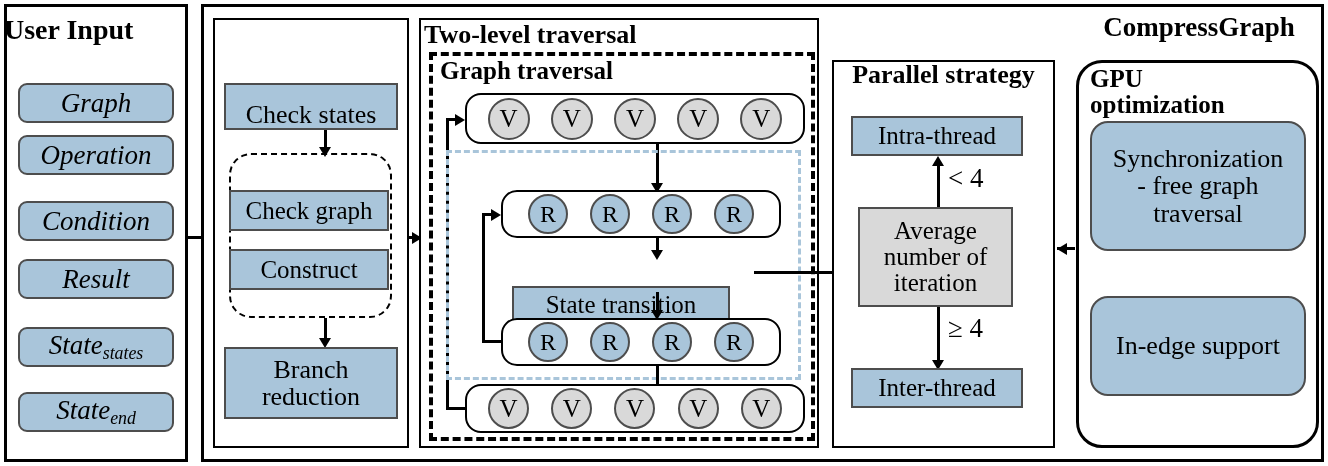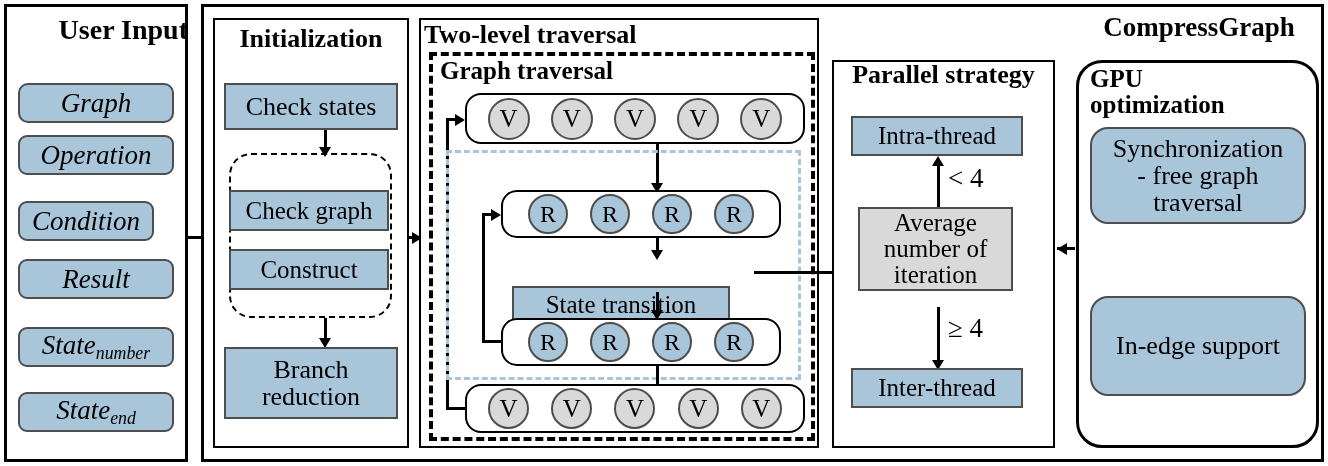--- a/index.html
+++ b/index.html
@@ -112,51 +112,50 @@
     white-space: nowrap;
   }
 </style>
 </head>
 <body>
 
 <div id="stage">
 
   <div class="abs panel" style="left:4px; top:4px; width:184px; height:458px;">
   </div>
-  <div class="abs panel-title" style="left:4px; top:16px; width:184px; text-align:right; font-size:28px;">User Input</div>
-
-  <div class="abs fbox rounded italic-box" style="left:18px; top:83px; width:156px; height:40px; font-size:27px;border-radius:10px;">
+  <div class="abs panel-title" style="left:4px; top:16px; width:184px; text-align:left; font-size:28px;">User Input</div>
+
+  <div class="abs fbox rounded italic-box" style="left:18px; top:83px; width:156px; height:40px; font-size:27px;">
     <span>Graph</span>
   </div>
   <div class="abs fbox rounded italic-box" style="left:18px; top:135px; width:156px; height:40px; font-size:27px;">
     <span>Operation</span>
   </div>
-  <div class="abs fbox rounded italic-box" style="left:18px; top:201px; width:136px; height:40px; font-size:27px;">
+  <div class="abs fbox rounded italic-box" style="left:18px; top:201px; width:156px; height:40px; font-size:27px;">
     <span>Condition</span>
   </div>
   <div class="abs fbox rounded italic-box" style="left:18px; top:259px; width:156px; height:40px; font-size:27px;">
     <span>Result</span>
   </div>
   <div class="abs fbox rounded italic-box" style="left:18px; top:327px; width:156px; height:40px; font-size:27px;">
-    <span><span>State</span><sub>number</sub></span>
+    <span><span>State</span><sub>states</sub></span>
   </div>
   <div class="abs fbox rounded italic-box" style="left:18px; top:392px; width:156px; height:40px; font-size:27px;">
     <span><span>State</span><sub>end</sub></span>
   </div>
 
   <div class="abs ln-h" style="left:188px; top:236px; width:20px;"></div>
   <div class="abs arrow-r" style="left:206px; top:232px;"></div>
 
   <div class="abs panel" style="left:201px; top:4px; width:1123px; height:458px;"></div>
   <div class="abs panel-title" style="left:1074px; top:14px; width:250px; text-align:center; font-size:27px;">CompressGraph</div>
 
   <div class="abs panel panel-thin" style="left:213px; top:18px; width:196px; height:430px;"></div>
-  <div class="abs panel-title" style="left:213px; top:26px; width:196px; text-align:center; font-size:26px;">Initialization</div>
-
-  <div class="abs fbox" style="left:224px; top:83px; width:174px; height:47px; font-size:26px;">
+
+  <div class="abs fbox" style="left:224px; top:83px; width:174px; height:47px; font-size:26px;align-items:flex-end;">
     <span>Check states</span>
   </div>
 
   <div class="abs ln-v" style="left:324px; top:130px; height:22px;"></div>
   <div class="abs arrow-d" style="left:319px; top:147px;"></div>
 
   <div class="abs dash-thin" style="left:229px; top:153px; width:163px; height:165px;"></div>
 
   <div class="abs fbox" style="left:229px; top:190px; width:160px; height:41px; font-size:25px;">
     <span>Check graph</span>
@@ -283,42 +282,42 @@
   <div class="abs panel-title" style="left:832px; top:62px; width:223px; text-align:center; font-size:26px;">Parallel strategy</div>
 
   <div class="abs fbox" style="left:851px; top:116px; width:172px; height:40px; font-size:25px;">
     <span>Intra-thread</span>
   </div>
 
   <div class="abs ln-v" style="left:937px; top:163px; height:44px;"></div>
   <div class="abs arrow-u" style="left:932px; top:156px;"></div>
   <div class="abs edge-label" style="left:948px; top:163px; font-size:27px;">&lt; 4</div>
 
-  <div class="abs fbox gray" style="left:858px; top:207px; width:155px; height:84px; font-size:25px; white-space:pre-line;">
+  <div class="abs fbox gray" style="left:858px; top:207px; width:155px; height:100px; font-size:25px; white-space:pre-line;">
     <span>Average
 number of
 iteration</span>
   </div>
 
   <div class="abs ln-v" style="left:937px; top:307px; height:58px;"></div>
   <div class="abs arrow-d" style="left:932px; top:360px;"></div>
   <div class="abs edge-label" style="left:948px; top:313px; font-size:27px;">≥ 4</div>
 
   <div class="abs fbox" style="left:851px; top:368px; width:172px; height:40px; font-size:25px;">
     <span>Inter-thread</span>
   </div>
 
   <div class="abs ln-h" style="left:1057px; top:247px; width:18px;"></div>
   <div class="abs arrow-l" style="left:1057px; top:243px;"></div>
 
   <div class="abs" style="left:1076px; top:60px; width:243px; height:388px; border:3px solid #000; border-radius:26px; background:#fff;"></div>
   <div class="abs panel-title" style="left:1090px; top:66px; width:220px; text-align:left; font-size:25px;">GPU
 optimization</div>
 
-  <div class="abs fbox rounded" style="left:1090px; top:127px; width:216px; height:97px; font-size:26px; white-space:pre-line; border-radius:18px;">
+  <div class="abs fbox rounded" style="left:1090px; top:121px; width:216px; height:130px; font-size:26px; white-space:pre-line; border-radius:18px;">
     <span>Synchronization
 - free graph
 traversal</span>
   </div>
 
   <div class="abs fbox rounded" style="left:1090px; top:296px; width:216px; height:100px; font-size:26px; border-radius:18px;">
     <span>In-edge support</span>
   </div>
 
 </div>

